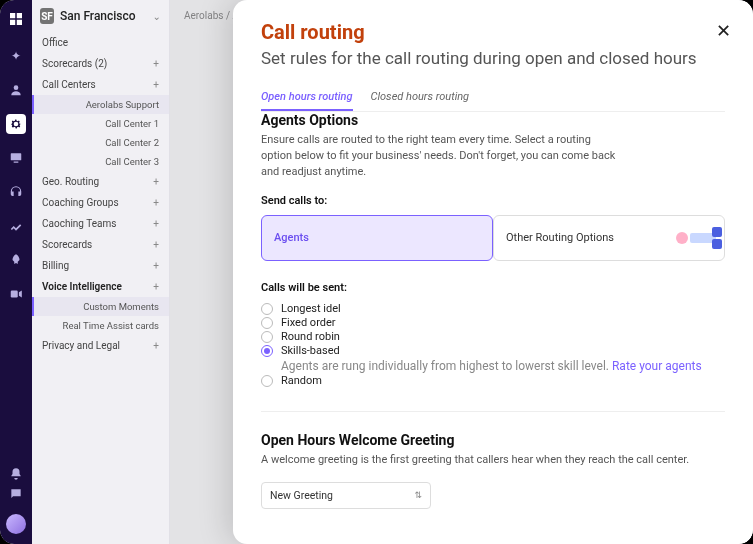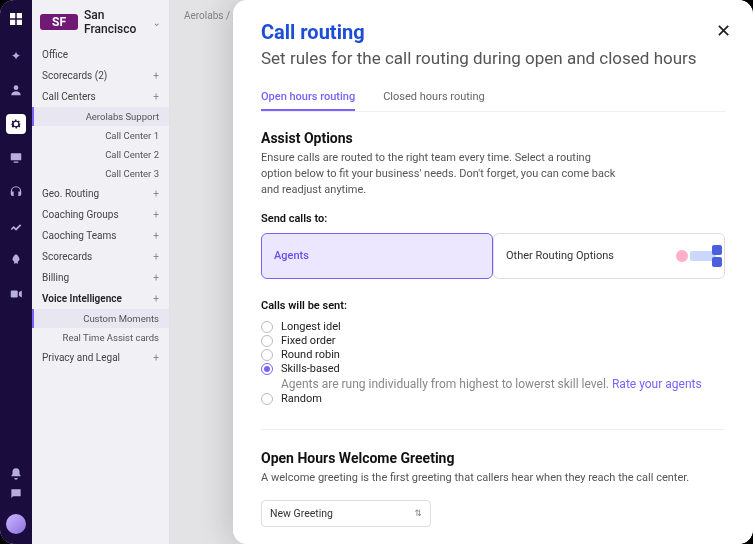--- a/index.html
+++ b/index.html
@@ -64,24 +64,24 @@
       font-size: 10px;
       color: #444;
       overflow-y: auto;
     }
     .sb-header {
       display: flex; align-items: center;
       padding: 8px 8px;
       gap: 6px;
     }
     .sb-badge {
-      width: 38px; height: 16px;
-      background: #701a75;
+      width: 14px; height: 16px;
+      background: #737373;
       color: #fff;
-      font-size: 12px;
+      font-size: 10px;
       font-weight: 700;
       border-radius: 3px;
       display: flex; align-items: center; justify-content: center;
     }
     .sb-title { flex: 1; font-size: 12px; font-weight: 500; color: #222; }
     .sb-chevron { color: #888; font-size: 10px; }
     .sb-item {
       display: flex; align-items: center;
       padding: 5px 10px;
       cursor: pointer;
@@ -134,26 +134,26 @@
       padding: 20px 28px;
       overflow-y: auto;
     }
     .modal-close {
       position: absolute;
       top: 20px; right: 22px;
       font-size: 18px;
       cursor: pointer;
       color: #222;
     }
-    .modal h1 { font-size: 20px; font-weight: 700; color: #1d4ed8; margin-bottom: 4px; }
+    .modal h1 { font-size: 20px; font-weight: 700; color: #c2410c; margin-bottom: 4px; }
     .modal .sub { font-size: 17px; color: #555; margin-bottom: 16px; }
     .tabs {
-      display: flex; gap: 28px;
+      display: flex; gap: 18px;
       border-bottom: 1px solid #eee;
-      margin-bottom: 18px;
+      font-style: italic;
     }
     .tab {
       padding: 6px 0;
       font-size: 11px;
       color: #666;
       cursor: pointer;
       border-bottom: 2px solid transparent;
     }
     .tab.active { color: #7b61ff; border-bottom-color: #7b61ff; font-weight: 500; }
     .section-h { font-size: 14px; font-weight: 700; color: #111; margin-bottom: 4px; }
@@ -344,21 +344,21 @@
     <div class="modal">
       <div class="modal-close">✕</div>
       <h1>Call routing</h1>
       <div class="sub">Set rules for the call routing during open and closed hours</div>
 
       <div class="tabs">
         <div class="tab active">Open hours routing</div>
         <div class="tab">Closed hours routing</div>
       </div>
 
-      <div class="section-h">Assist Options</div>
+      <div class="section-h">Agents Options</div>
       <div class="section-p">Ensure calls are routed to the right team every time. Select a routing option below to fit your business' needs. Don't forget, you can come back and readjust anytime.</div>
 
       <div class="field-label">Send calls to:</div>
       <div class="card-row">
         <div class="option-card selected">
           <span>Agents</span>
         </div>
         <div class="option-card">
           <span>Other Routing Options</span>
           <span class="mini-illo">

